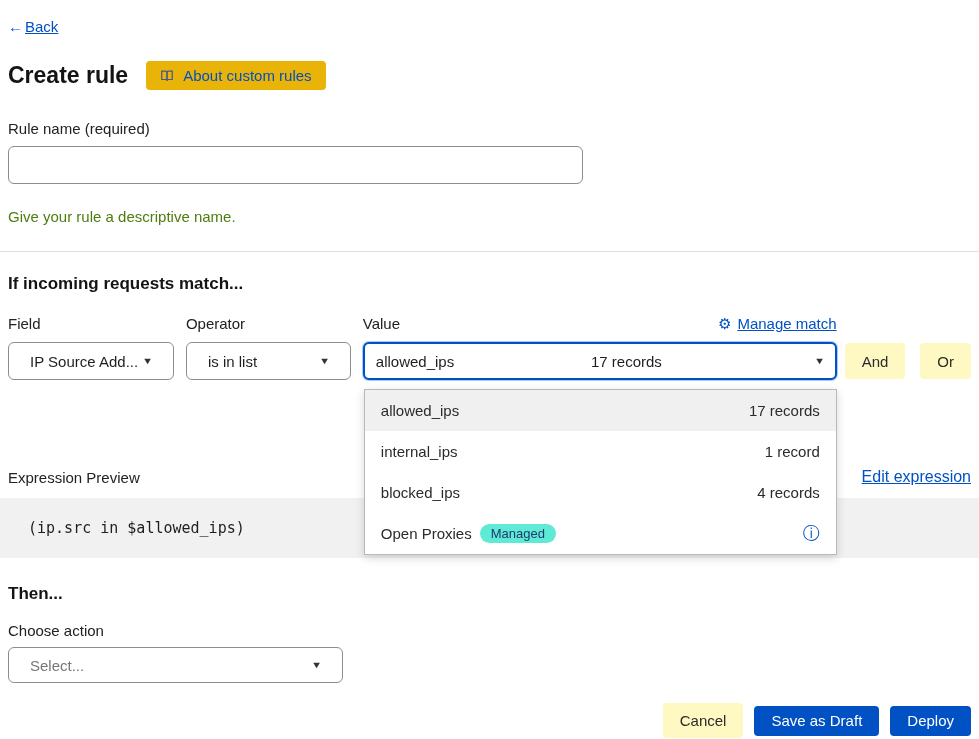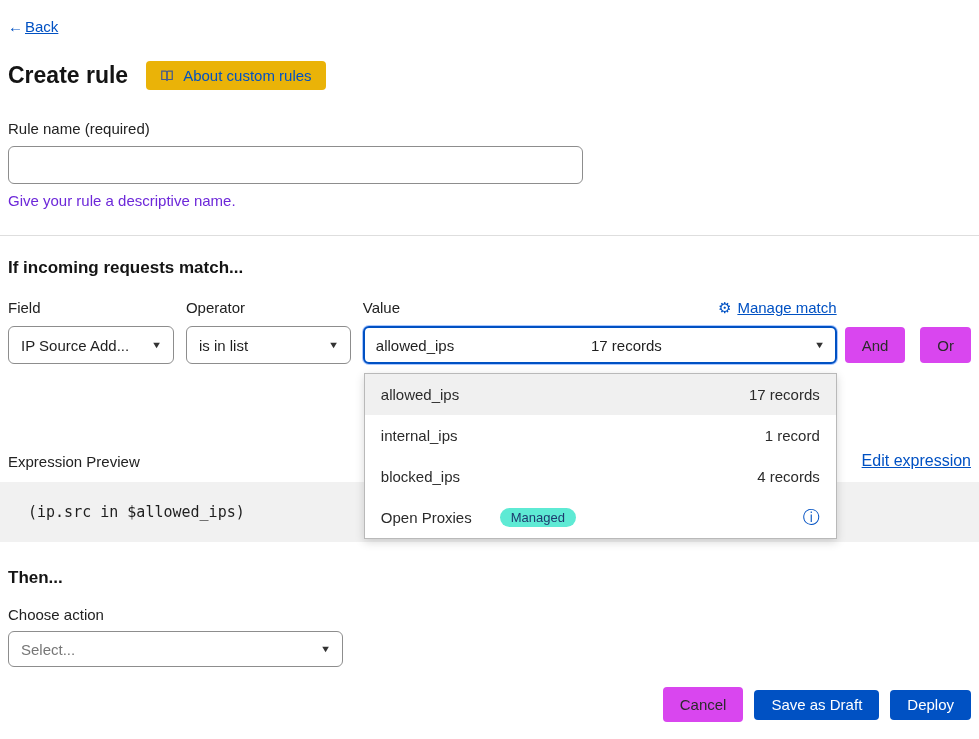--- a/index.html
+++ b/index.html
@@ -26,59 +26,59 @@
   .book-icon { display:inline-flex; }
 
   .field-label { font-size:15px; color:#222; }
   .rule-name-label { margin-top:30px; }
   .text-input {
     margin-top:9px; width:575px; height:38px;
     border:1px solid #8d8d8d; border-radius:6px;
     font:15px "Liberation Sans", sans-serif; padding:0 12px; display:block;
     color:#1f1f1f; background:#fff;
   }
-  .helper { margin-top:8px; font-size:15px; color:#6d28d9; }
+  .helper { margin-top:24px; font-size:15px; color:#4d7c0f; }
 
   .divider { border:none; border-top:1px solid #dedede; margin:26px -8px 0; }
 
   .section-heading { font-size:17px; font-weight:bold; color:#141414; margin-top:22px; }
 
   .controls { display:flex; margin-top:20px; align-items:flex-start; }
   .col { display:flex; flex-direction:column; }
   .col-field { width:167px; margin-right:12px; }
   .col-operator { width:166px; margin-right:12px; }
   .col-value { width:477px; position:relative; }
   .col-label-row { display:flex; justify-content:space-between; align-items:center; font-size:15px; height:19px; margin-bottom:9px; color:#222; }
   .manage-link { display:inline-flex; align-items:center; gap:6px; font-size:15px; }
   .gear { color:#0051c3; font-size:15px; text-decoration:none; display:inline-block; }
 
   .select {
     height:38px; border:1px solid #8d8d8d; border-radius:6px; background:#fff;
-    display:flex; align-items:center; padding:0 12px; font-size:15px; cursor:pointer; color:#1f1f1f;
+    display:flex; align-items:center; padding:0 21px; font-size:15px; cursor:pointer; color:#1f1f1f;
   }
   .chev { margin-left:auto; font-size:9px; color:#333; transform:scaleX(1.25); }
   .select-focused { border:2px solid #0051c3; box-shadow:0 0 0 1px #a9c7ff; padding:0 11px; }
   .value-meta { margin-left:auto; padding-right:16px; }
 
   .andor { display:flex; margin-left:8px; gap:15px; margin-top:29px; }
   .btn { border:none; border-radius:4px; font:15px "Liberation Sans", sans-serif; cursor:pointer; white-space:nowrap; }
-  .btn-gray { background:#d946ef; color:#2b2b2b; height:36px; padding:0 17px; }
+  .btn-gray { background:#fef9c3; color:#2b2b2b; height:36px; padding:0 17px; }
   .btn-blue { background:#0051c3; color:#ffffff; height:30px; padding:0 17px; }
 
   .dropdown {
     position:absolute; top:75px; left:1px; width:473px; z-index:30;
     background:#fff; border:1px solid #b9b9b9;
     box-shadow:0 3px 9px rgba(0,0,0,0.16);
   }
   .dd-row {
     height:41px; display:flex; align-items:center; justify-content:space-between;
     padding:0 16px; font-size:15px; color:#2b2b2b; cursor:pointer;
   }
   .dd-row.selected { background:#f0f0f0; }
-  .dd-left { display:flex; align-items:center; gap:28px; }
+  .dd-left { display:flex; align-items:center; gap:8px; }
   .managed-pill {
     background:#5eead4; color:#1e3a6e; font-size:13px;
     padding:2px 11px; border-radius:10px;
   }
   .info-icon { color:#0051c3; font-size:17px; line-height:1; cursor:pointer; }
 
   .expr-row { display:flex; justify-content:space-between; align-items:center; margin-top:88px; }
   .expr-label { font-size:15px; color:#222; }
   .expr-box {
     margin:12px -8px 0; height:60px; background:#f1f1f1;

